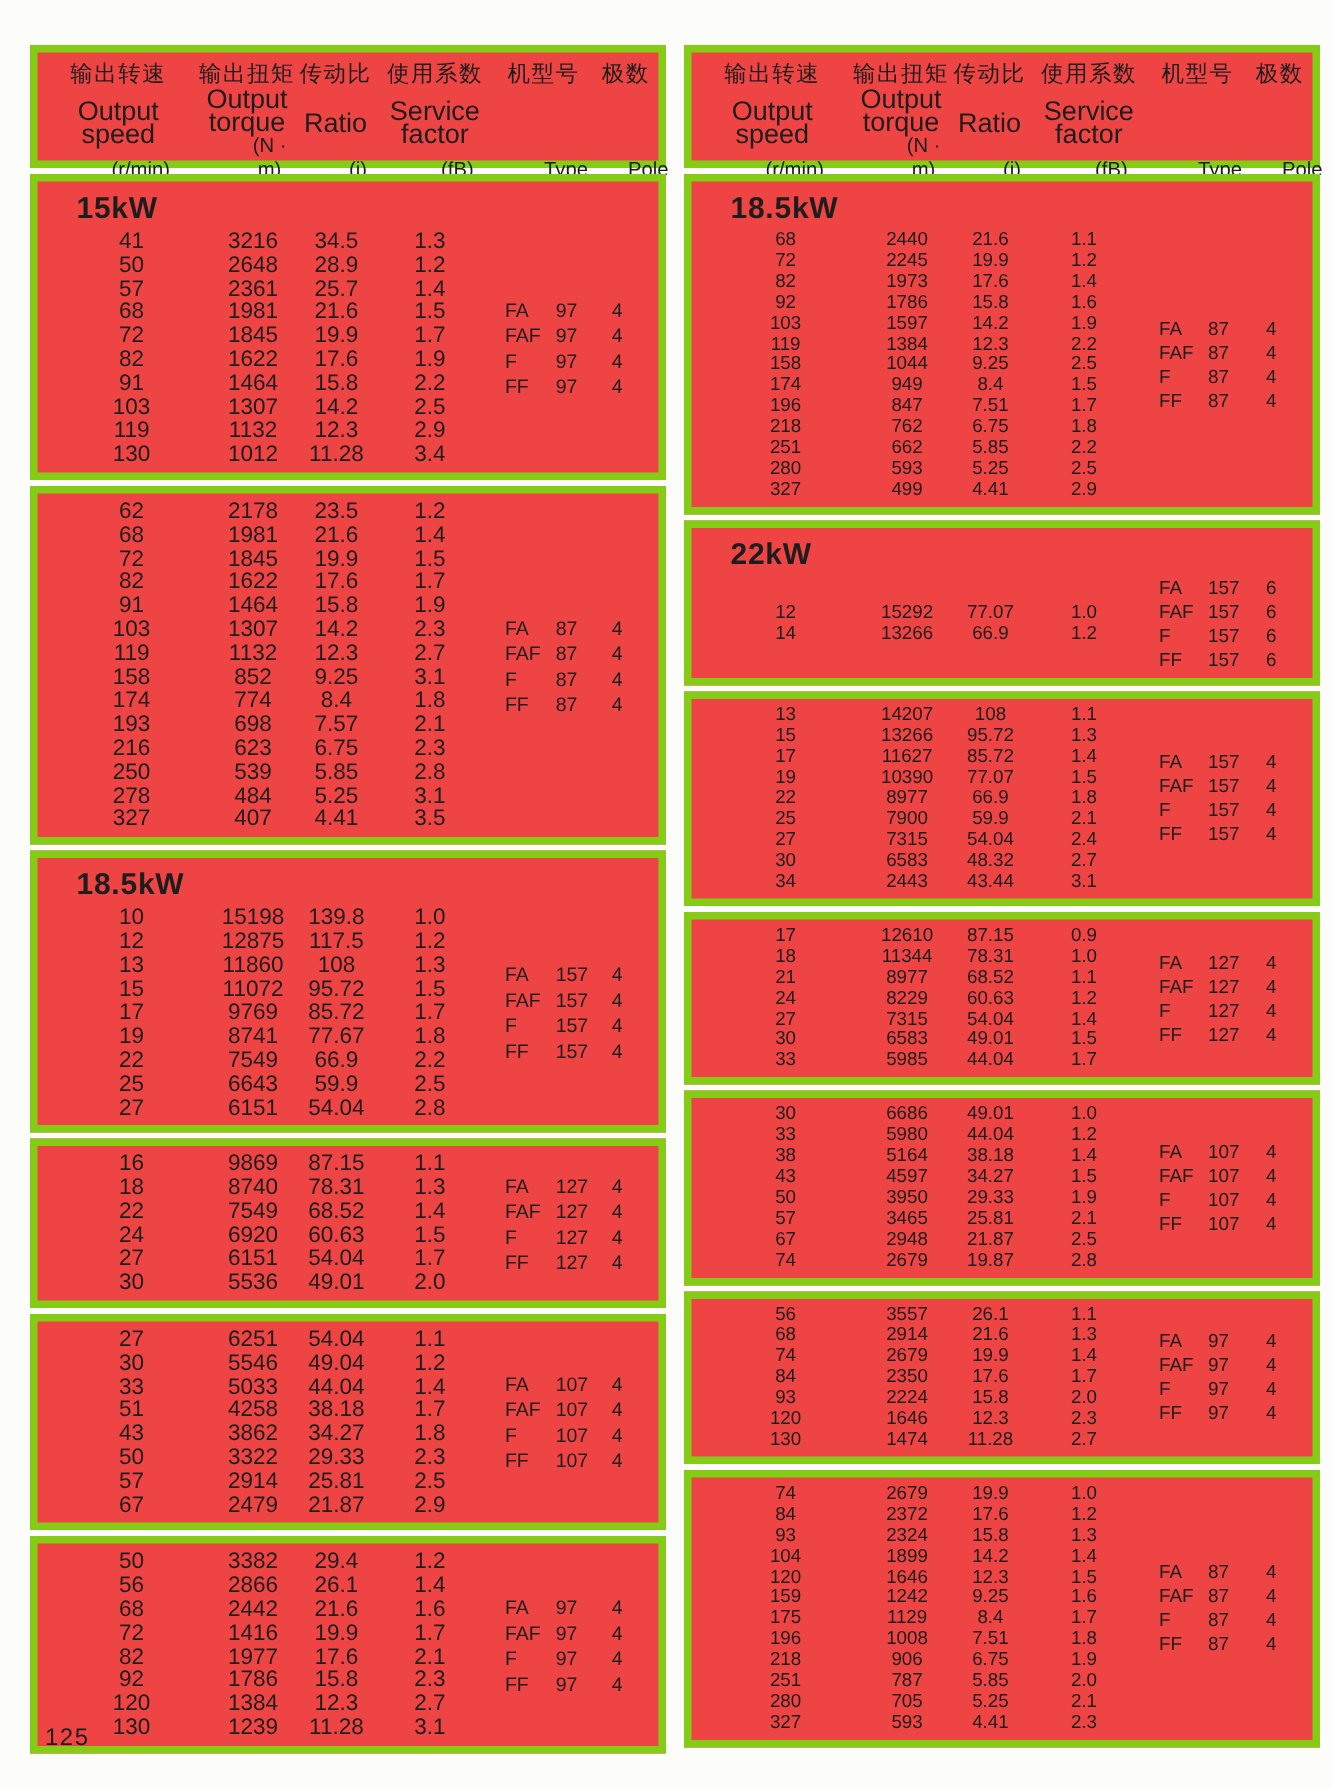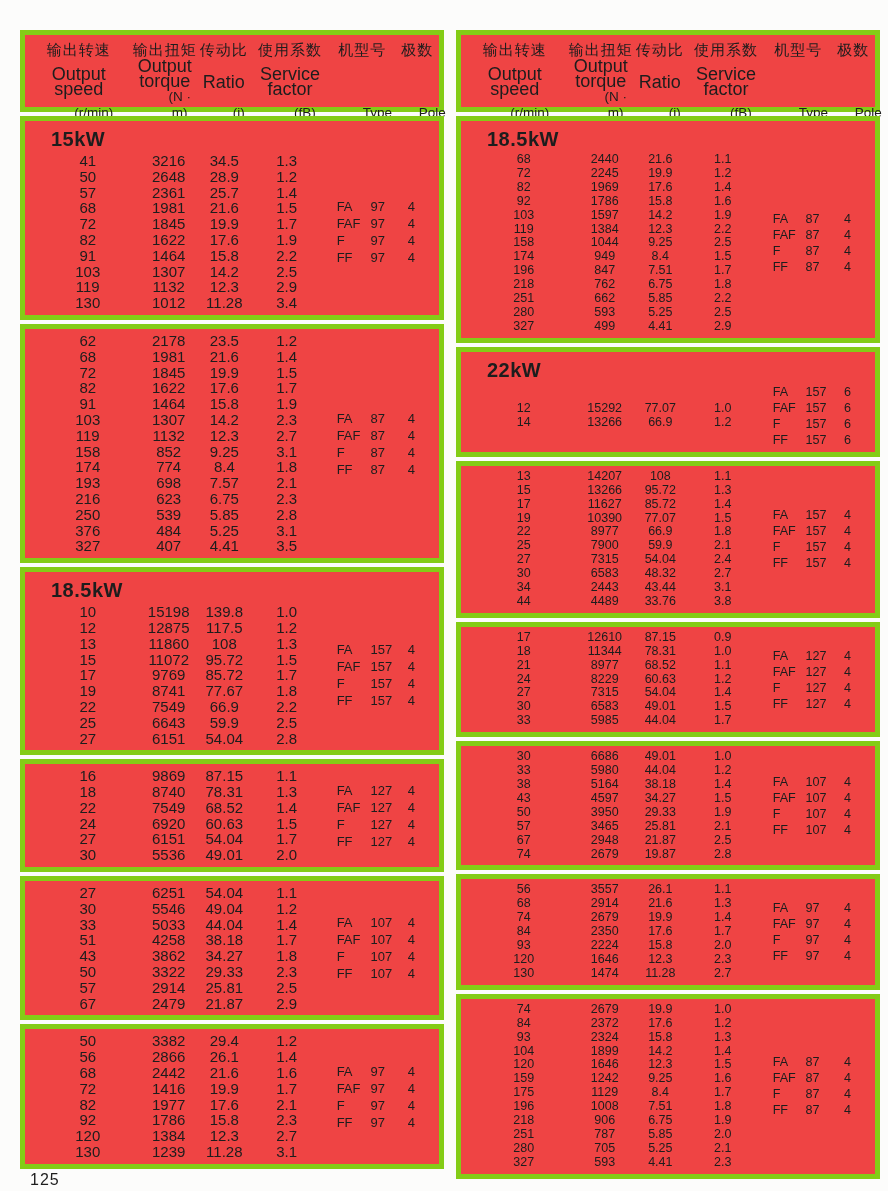--- a/index.html
+++ b/index.html
@@ -26,21 +26,21 @@
   .cell{text-align:center;white-space:nowrap;}
   .models{width:26.5%;box-sizing:border-box;padding:0 12px 0 13px;}
   .model-line{display:flex;justify-content:space-between;align-items:flex-start;white-space:nowrap;}
   .prefix{display:inline-block;width:2.6em;}
 
   .col-left .row{line-height:15.8px;font-size:15px;}
   .col-left .model-line{line-height:17px;font-size:13px;}
   .col-right .row{line-height:13.9px;font-size:12.5px;}
   .col-right .model-line{line-height:16px;font-size:12.6px;}
 
-  .page-number{position:absolute;left:30px;top:1150px;font-size:16px;letter-spacing:1px;margin-top:21px;}
+  .page-number{position:absolute;left:30px;top:1150px;font-size:16px;letter-spacing:1px;}
 </style>
 </head>
 <body>
 
 <div class="page">
   <div class="tables">
     <div class="col col-left" id="col-left">
         <div class="box header-box">
           <div class="hcell">
             <div class="hzh">输出转速</div>
@@ -238,21 +238,21 @@
                 <div class="cell">6.75</div>
                 <div class="cell">2.3</div>
               </div>
               <div class="row">
                 <div class="cell">250</div>
                 <div class="cell">539</div>
                 <div class="cell">5.85</div>
                 <div class="cell">2.8</div>
               </div>
               <div class="row">
-                <div class="cell">376</div>
+                <div class="cell">278</div>
                 <div class="cell">484</div>
                 <div class="cell">5.25</div>
                 <div class="cell">3.1</div>
               </div>
               <div class="row">
                 <div class="cell">327</div>
                 <div class="cell">407</div>
                 <div class="cell">4.41</div>
                 <div class="cell">3.5</div>
               </div>
@@ -616,21 +616,21 @@
                 <div class="cell">1.1</div>
               </div>
               <div class="row">
                 <div class="cell">72</div>
                 <div class="cell">2245</div>
                 <div class="cell">19.9</div>
                 <div class="cell">1.2</div>
               </div>
               <div class="row">
                 <div class="cell">82</div>
-                <div class="cell">1969</div>
+                <div class="cell">1973</div>
                 <div class="cell">17.6</div>
                 <div class="cell">1.4</div>
               </div>
               <div class="row">
                 <div class="cell">92</div>
                 <div class="cell">1786</div>
                 <div class="cell">15.8</div>
                 <div class="cell">1.6</div>
               </div>
               <div class="row">
@@ -794,26 +794,20 @@
                 <div class="cell">30</div>
                 <div class="cell">6583</div>
                 <div class="cell">48.32</div>
                 <div class="cell">2.7</div>
               </div>
               <div class="row">
                 <div class="cell">34</div>
                 <div class="cell">2443</div>
                 <div class="cell">43.44</div>
                 <div class="cell">3.1</div>
-              </div>
-              <div class="row">
-                <div class="cell">44</div>
-                <div class="cell">4489</div>
-                <div class="cell">33.76</div>
-                <div class="cell">3.8</div>
               </div>
             </div>
             <div class="models">
               <div class="model-line">
                 <span class="model-name"><span class="prefix">FA</span><span class="size">157</span></span>
                 <span class="pole">4</span>
               </div>
               <div class="model-line">
                 <span class="model-name"><span class="prefix">FAF</span><span class="size">157</span></span>
                 <span class="pole">4</span>

